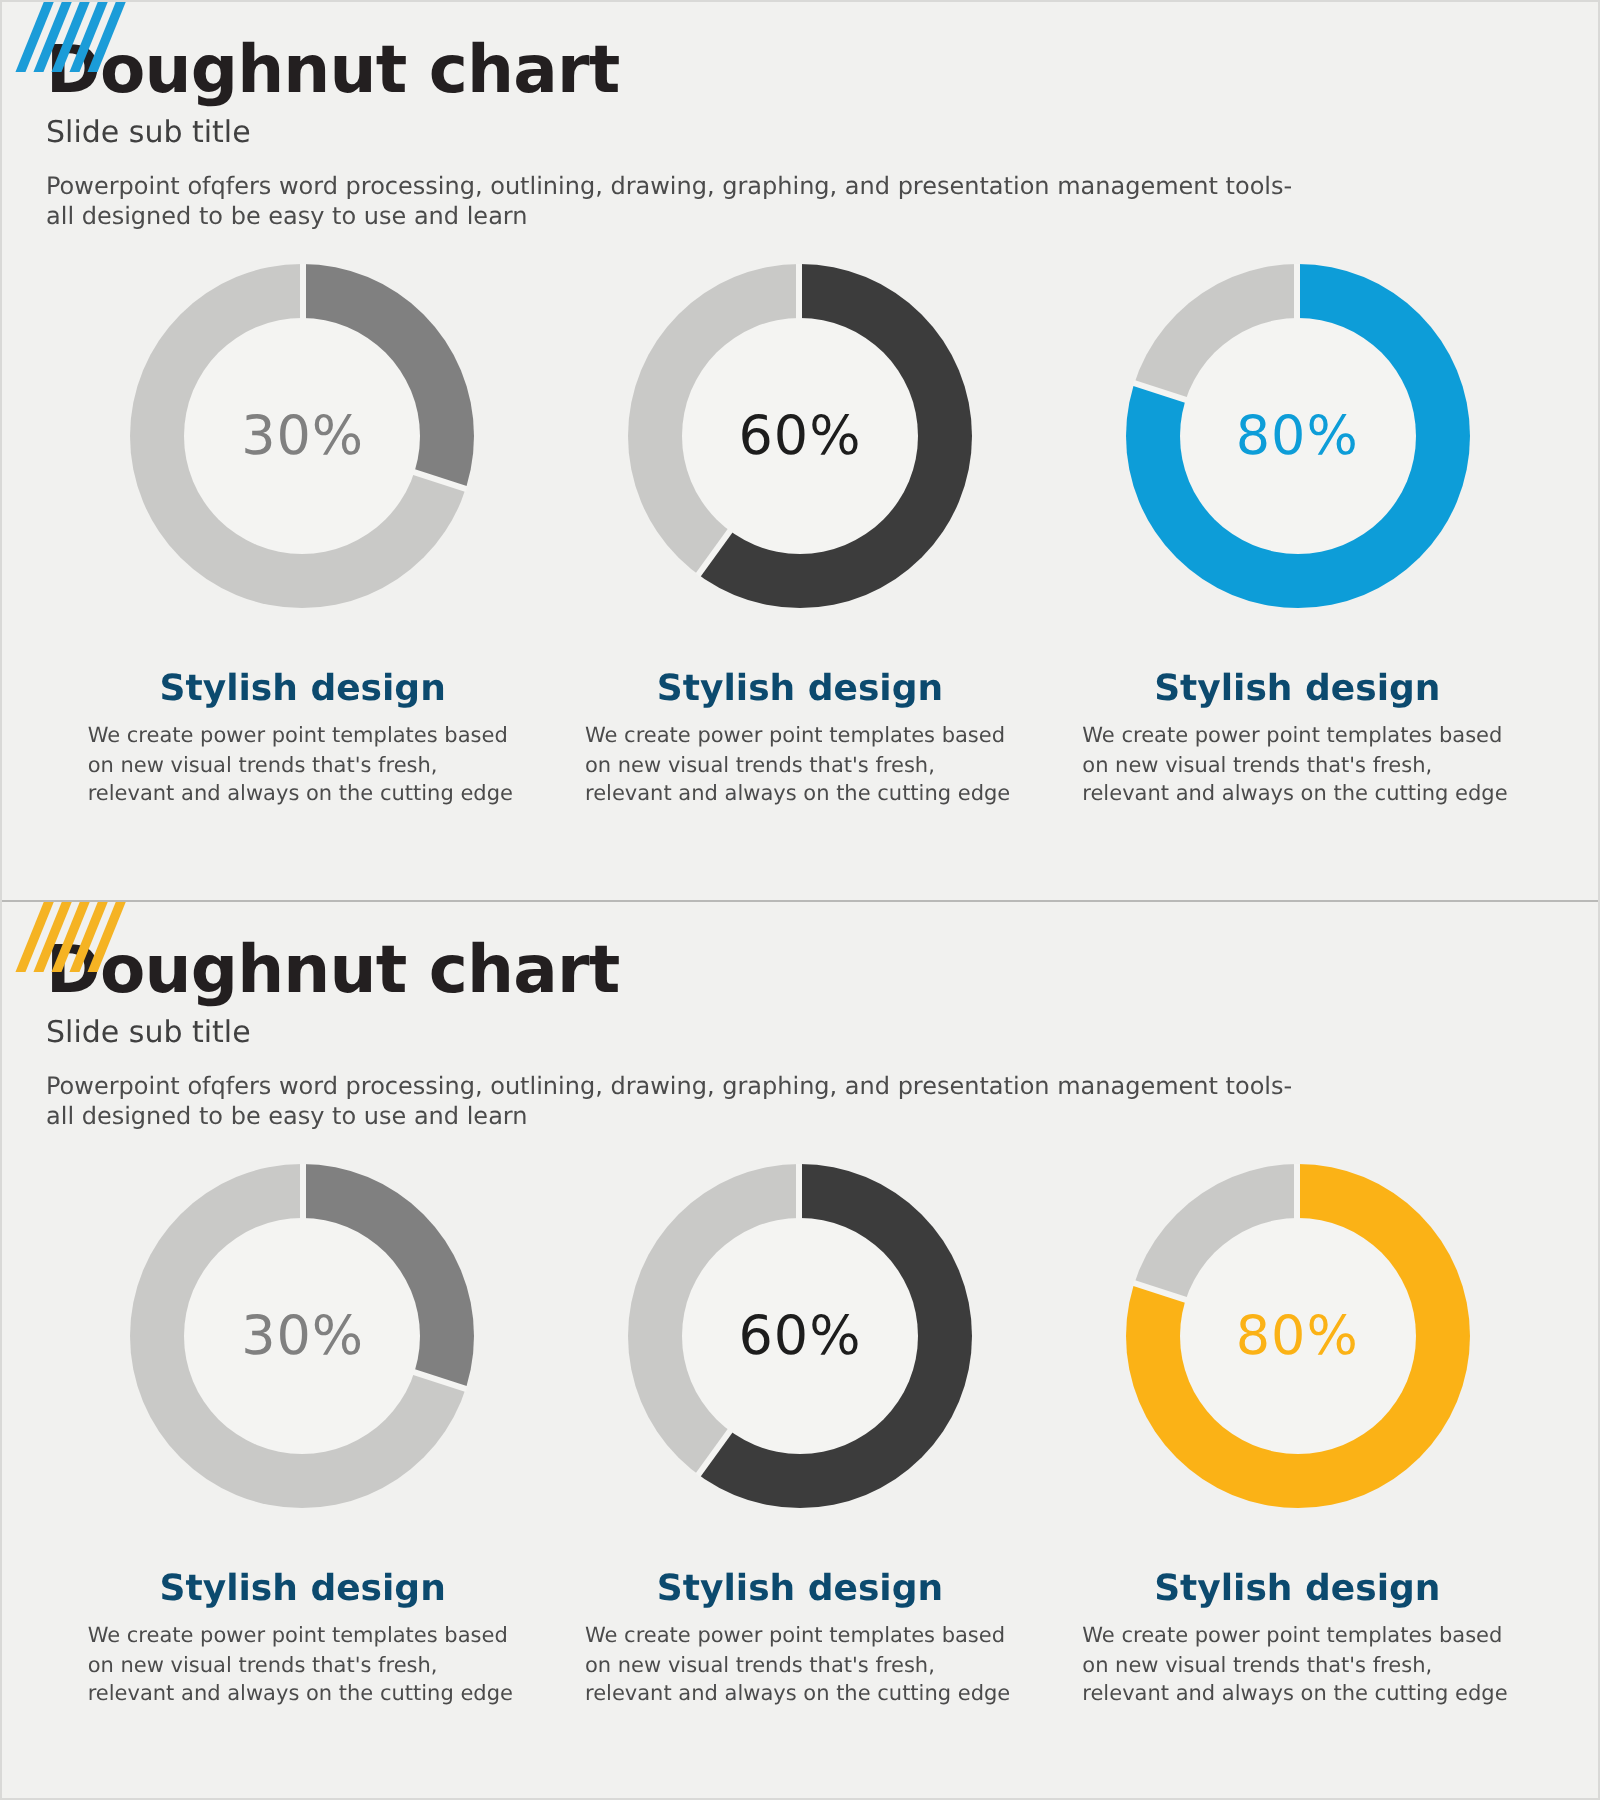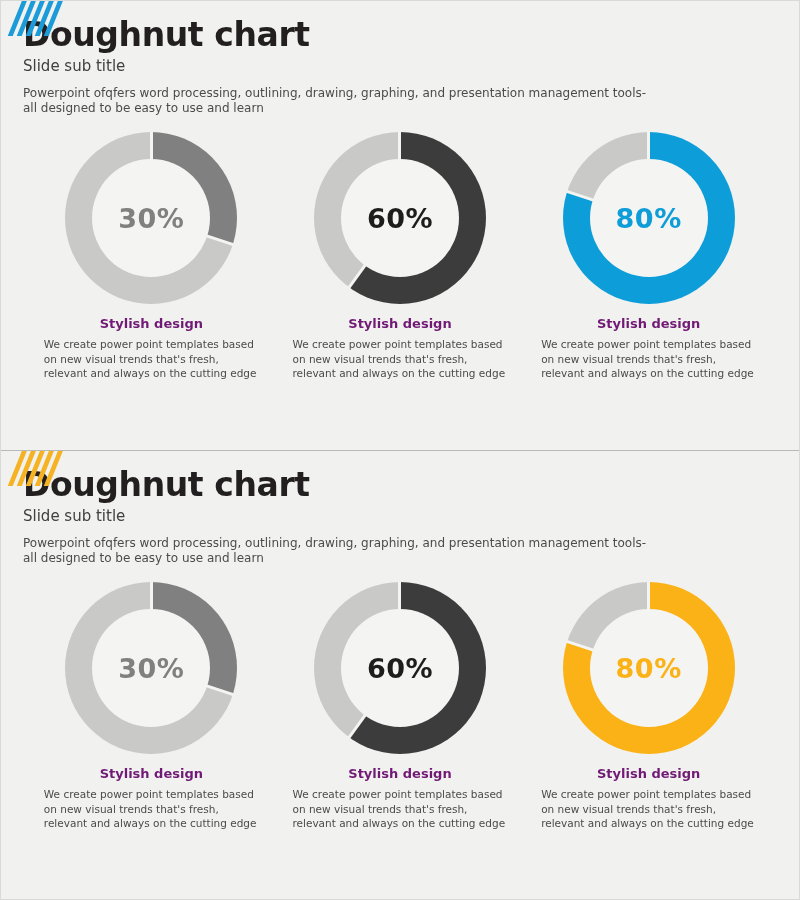--- a/index.html
+++ b/index.html
@@ -114,37 +114,37 @@
     width: 118px;
     height: 118px;
     border-radius: 50%;
     background: #f4f4f2;
     display: flex;
     align-items: center;
     justify-content: center;
   }
   .donut-label {
     font-size: 27px;
-    font-weight: bold;
+    font-weight: normal;
     letter-spacing: 0.5px;
   }
   .gap-line {
     position: absolute;
     left: 50%;
     top: 0;
     width: 3px;
     height: 28px;
     margin-left: -1.5px;
     background: #f4f4f2;
   }
   .chart-caption-title {
-    margin-top: 12px;
-    font-size: 13px;
+    margin-top: 30px;
+    font-size: 18px;
     font-weight: bold;
-    color: #701a75;
+    color: #0c4a6e;
     text-align: center;
   }
   .chart-caption-body {
     margin-top: 6px;
     font-size: 10.5px;
     line-height: 14.5px;
     color: #4b4b4b;
     text-align: left;
     max-width: 215px;
   }

